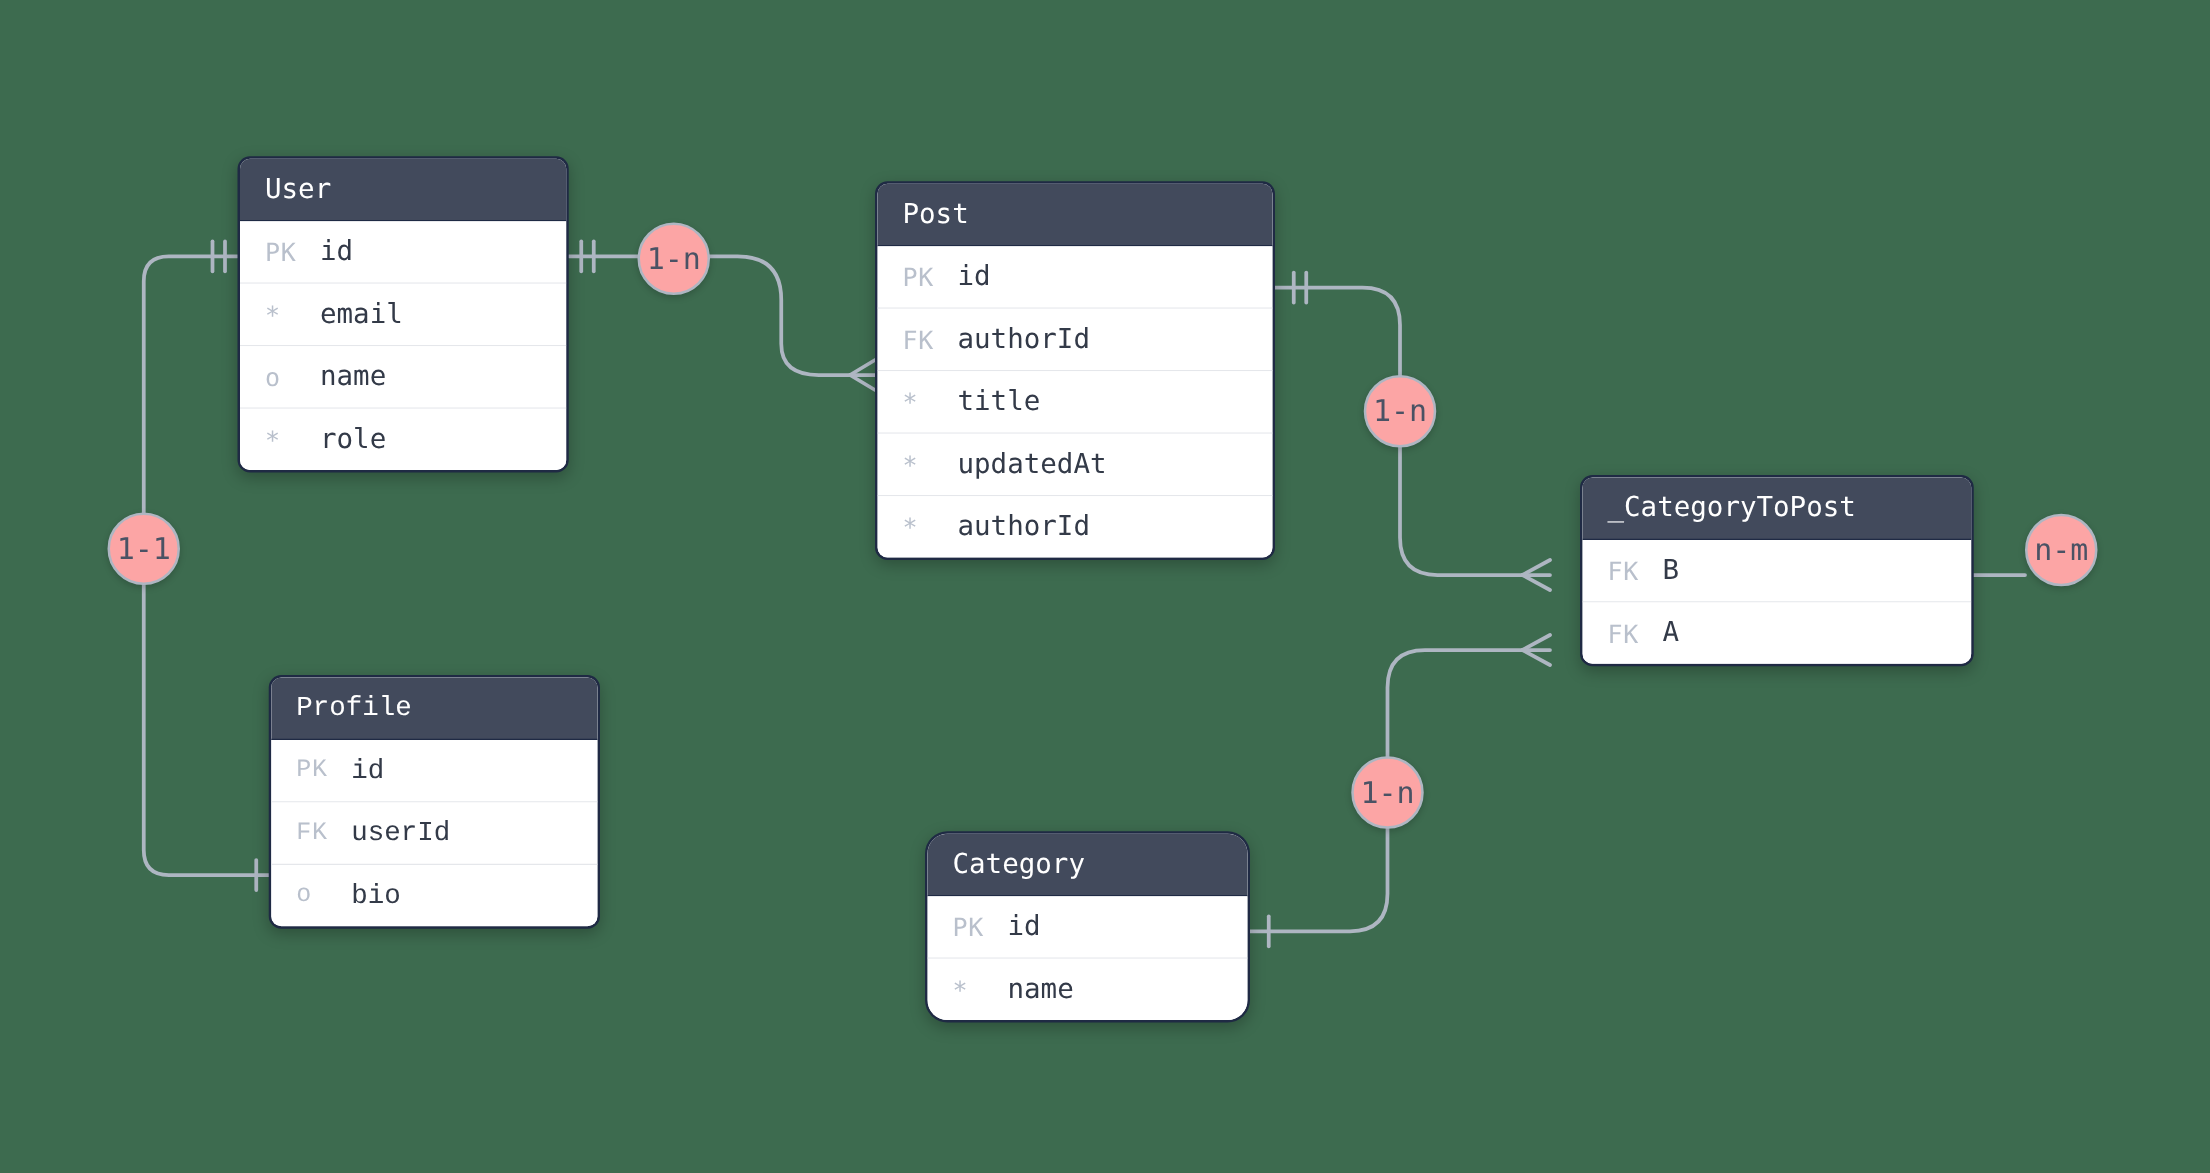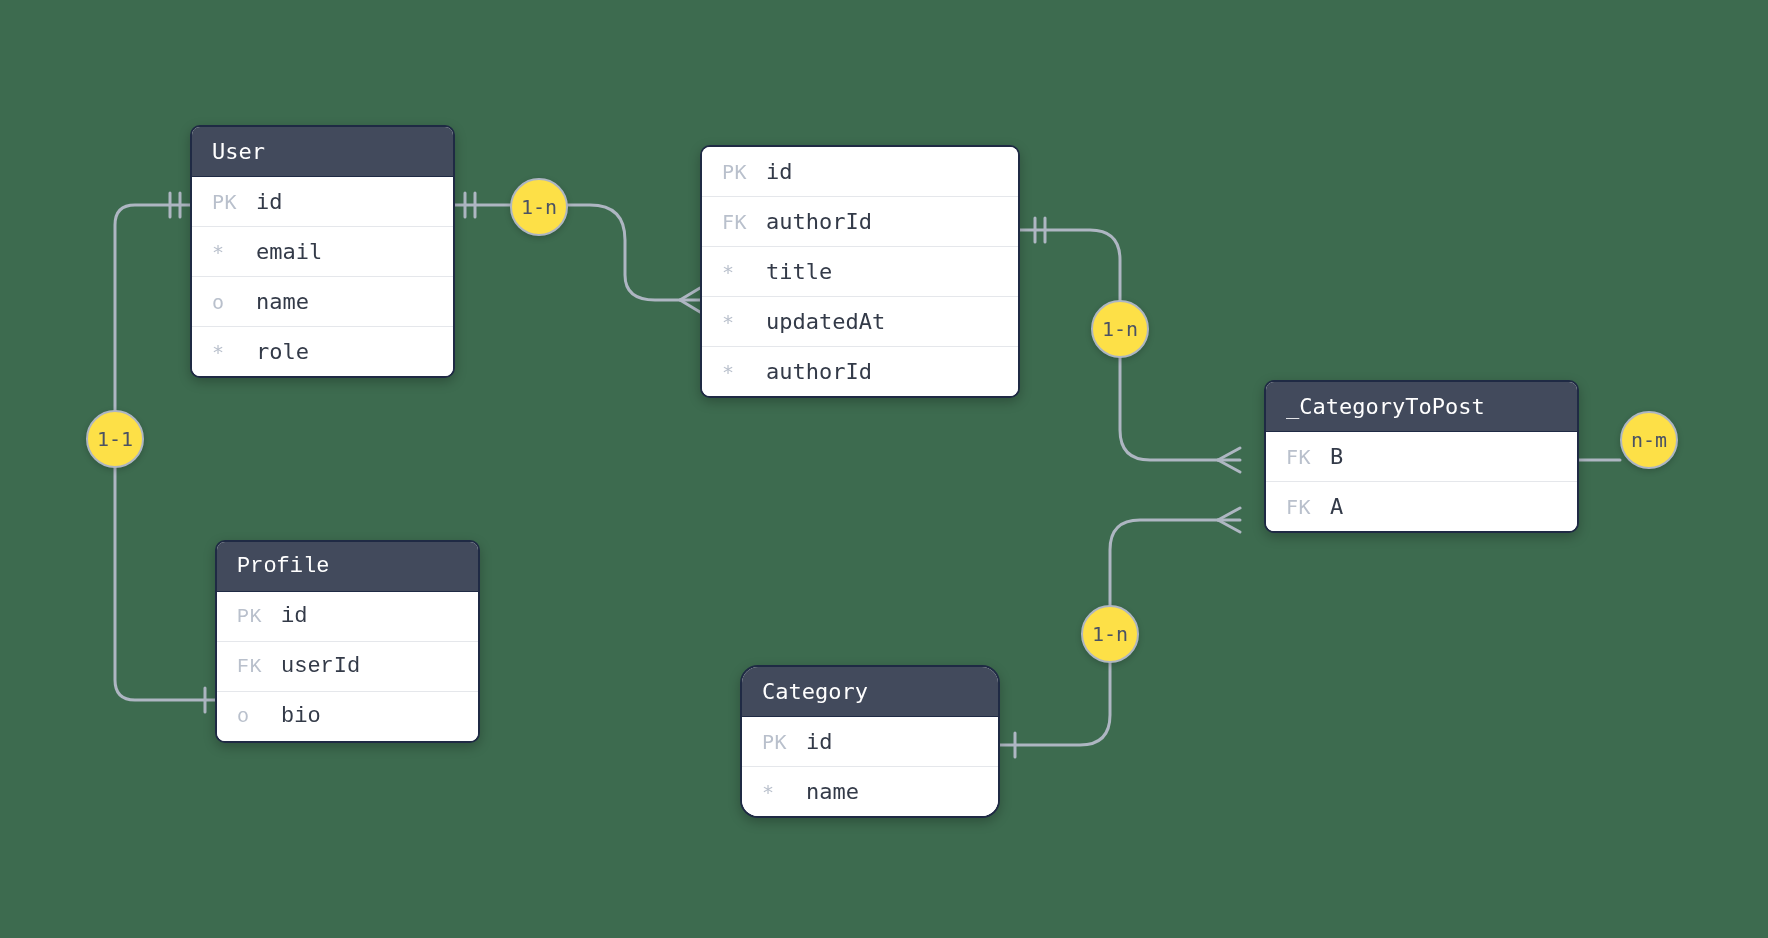--- a/index.html
+++ b/index.html
@@ -54,27 +54,27 @@
     letter-spacing: 0.5px;
   }
   .fieldname {
     color: #333a48;
   }
   .badge {
     position: absolute;
     width: 58px;
     height: 58px;
     border-radius: 50%;
-    background: #fde047;
+    background: #fca5a5;
     border: 2.5px solid #aeb6c2;
     display: flex;
     align-items: center;
     justify-content: center;
     color: #4a5264;
-    font-size: 20px;
+    font-size: 24px;
     box-shadow: 0 2px 6px rgba(0,0,0,0.2);
   }
 </style>
 </head>
 <body>
 
 <div class="canvas">
 
   <svg class="connectors">
     <g stroke="#aeb6c2" stroke-width="3" fill="none" stroke-linecap="round" stroke-linejoin="round">
@@ -147,20 +147,23 @@
       <span class="keycol">FK</span>
       <span class="fieldname">userId</span>
     </div>
     <div class="entity-row">
       <span class="keycol">o</span>
       <span class="fieldname">bio</span>
     </div>
   </div>
 
   <div class="entity" style="left:700px; top:145px; width:320px;">
+    <div class="entity-header">
+      <span>Post</span>
+    </div>
     <div class="entity-row">
       <span class="keycol">PK</span>
       <span class="fieldname">id</span>
     </div>
     <div class="entity-row">
       <span class="keycol">FK</span>
       <span class="fieldname">authorId</span>
     </div>
     <div class="entity-row">
       <span class="keycol">*</span>

